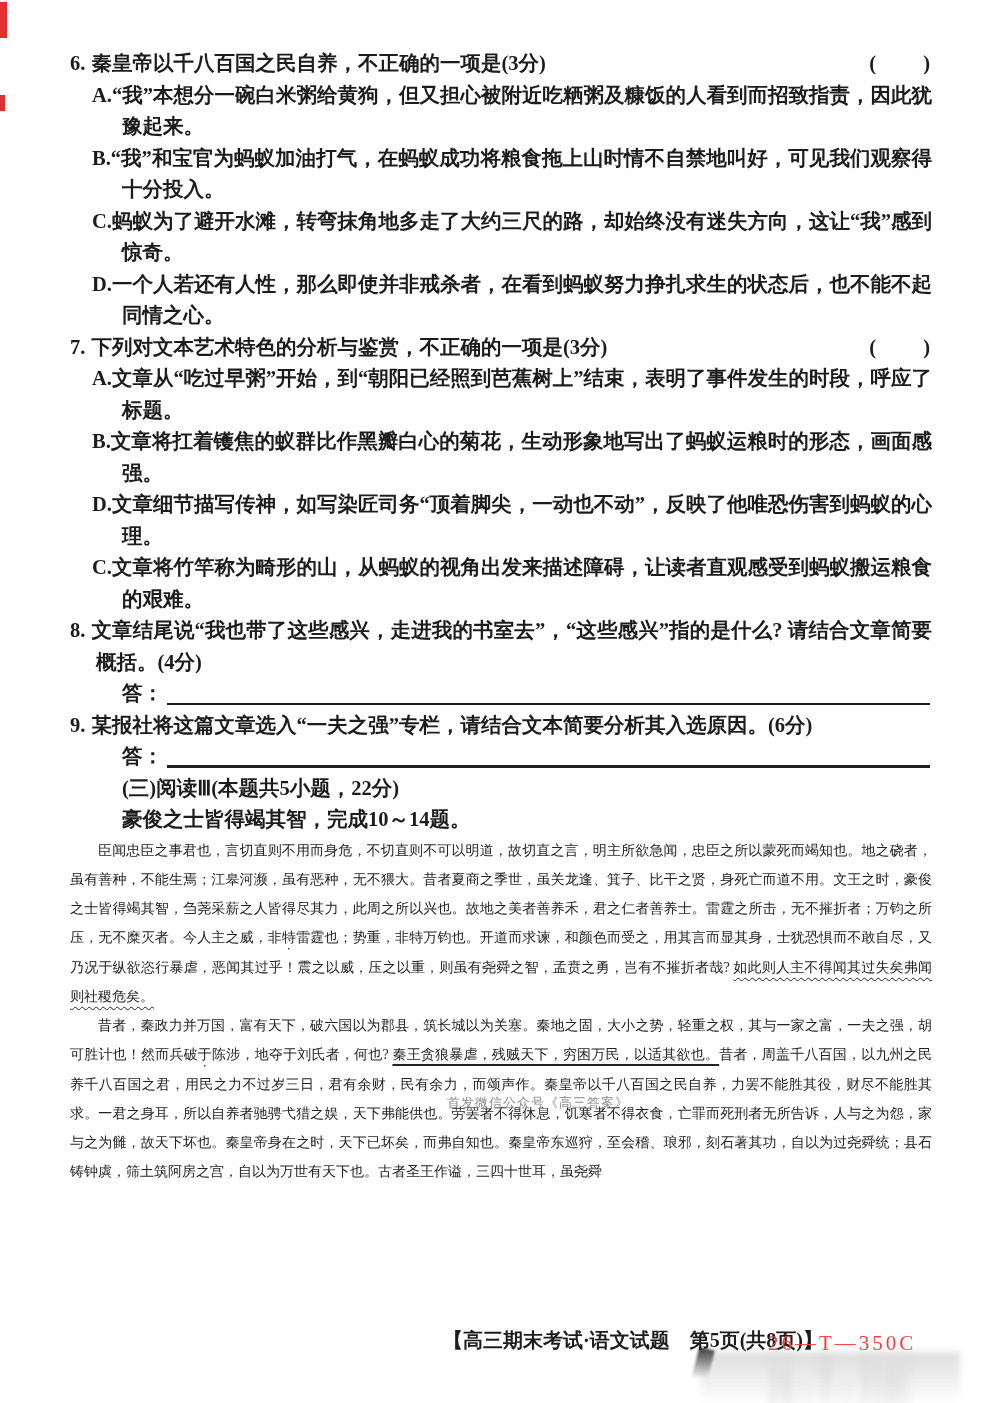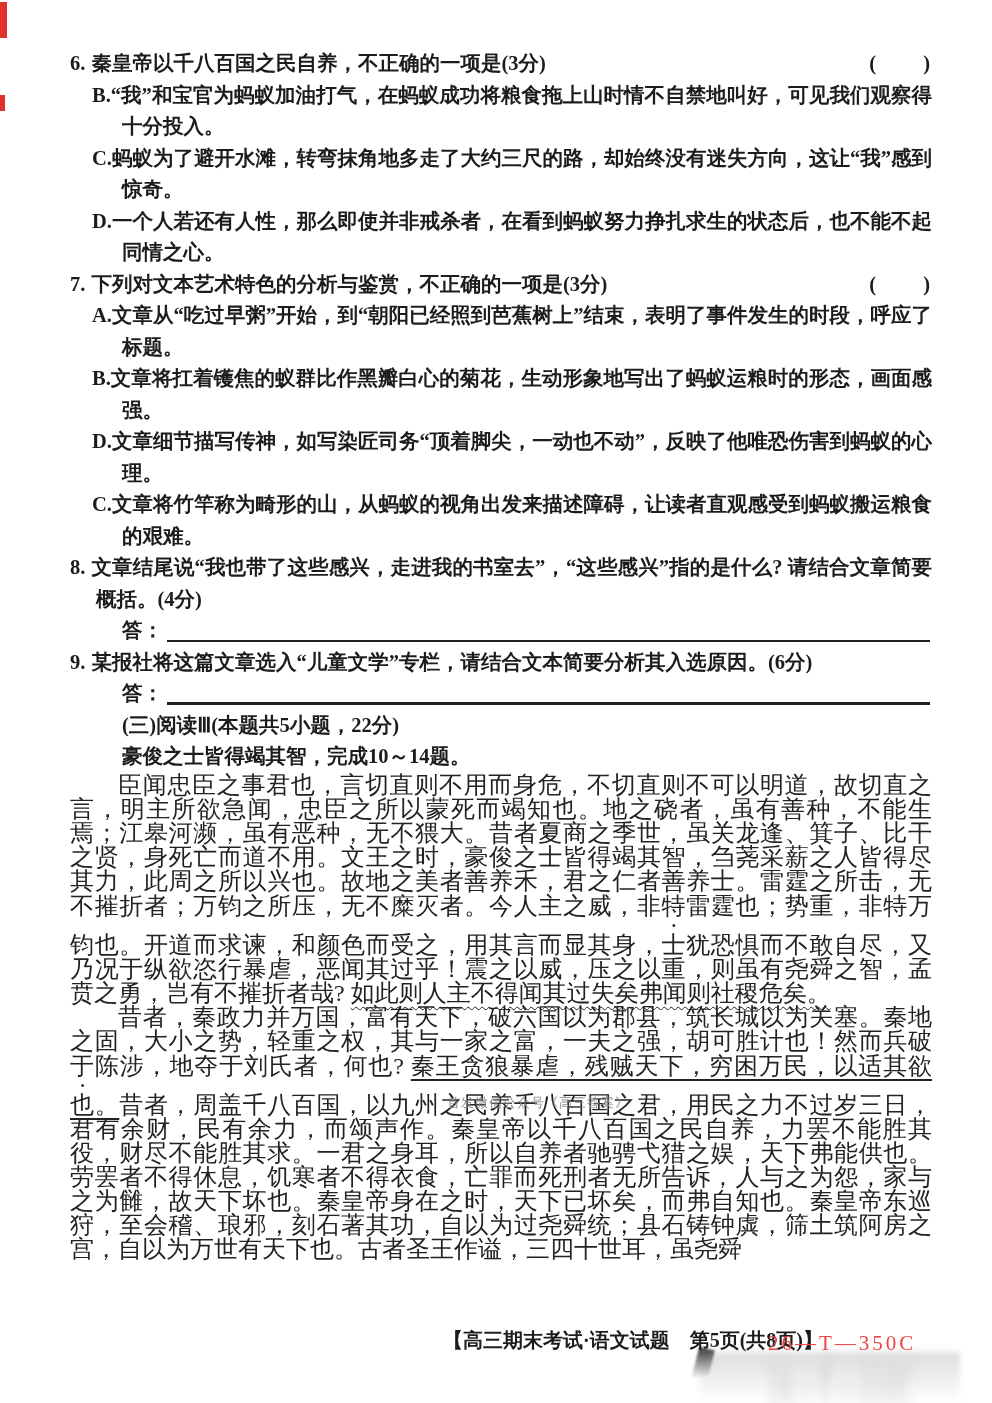--- a/index.html
+++ b/index.html
@@ -22,21 +22,21 @@
   .bracket { margin-left:8px; white-space:nowrap; letter-spacing:2px; }
   .option { padding-left:52px; text-indent:-30px; text-align:justify; text-justify:inter-ideograph; }
   .qa-stem { text-indent:-26px; padding-left:26px; text-align:justify; text-justify:inter-ideograph; }
   .answer-row { display:flex; align-items:flex-end; margin-left:52px; height:31.5px; }
   .answer-label { white-space:nowrap; }
   .blank { flex:1; border-bottom:2px solid #1f1f1f; margin:0 2px 5px 4px; height:20px; }
   .blank.thick { border-bottom-width:3px; }
 
   
   .sec-heading, .sec-intro { font-weight:600; font-size:20.5px; line-height:31.5px; margin-left:52px; }
-  .passage { font-weight:400; font-size:24px; line-height:24px;
+  .passage { font-weight:400; font-size:14px; line-height:29px;
              text-align:justify; text-justify:inter-ideograph; word-break:break-all; color:#222; }
   .passage p { margin:0; text-indent:2em; }
   .seg-dot  { -webkit-text-emphasis:filled dot #222; -webkit-text-emphasis-position:under right;
               text-emphasis:filled dot #222; text-emphasis-position:under right; }
   .seg-wavy { text-decoration-line:underline; text-decoration-style:wavy;
               text-decoration-thickness:1px; text-underline-offset:5px; }
   .seg-line { text-decoration-line:underline; text-decoration-style:solid;
               text-decoration-thickness:1.5px; text-underline-offset:5px; }
 
   .watermark { position:absolute; left:447px; top:1082px; font-size:13px; color:#8a8a8a;
@@ -64,20 +64,21 @@
 <div class="scan-red red-b"></div>
 
 <div class="page">
 
   <div class="qblock">
     <div class="stem">
       <span class="qnum">6.</span>
       <span class="qtext">秦皇帝以千八百国之民自养，不正确的一项是(3分)</span>
       <span class="bracket">(　　)</span>
     </div>
+    <div class="option"><span>A.</span><span>“我”本想分一碗白米粥给黄狗，但又担心被附近吃粞粥及糠饭的人看到而招致指责，因此犹豫起来。</span></div>
     <div class="option"><span>B.</span><span>“我”和宝官为蚂蚁加油打气，在蚂蚁成功将粮食拖上山时情不自禁地叫好，可见我们观察得十分投入。</span></div>
     <div class="option"><span>C.</span><span>蚂蚁为了避开水滩，转弯抹角地多走了大约三尺的路，却始终没有迷失方向，这让“我”感到惊奇。</span></div>
     <div class="option"><span>D.</span><span>一个人若还有人性，那么即使并非戒杀者，在看到蚂蚁努力挣扎求生的状态后，也不能不起同情之心。</span></div>
   </div>
 
   <div class="qblock">
     <div class="stem">
       <span class="qnum">7.</span>
       <span class="qtext">下列对文本艺术特色的分析与鉴赏，不正确的一项是(3分)</span>
       <span class="bracket">(　　)</span>
@@ -90,21 +91,21 @@
 
   <div class="qblock">
     <div class="qa-stem"><span class="qnum">8.</span><span>文章结尾说“我也带了这些感兴，走进我的书室去”，“这些感兴”指的是什么? 请结合文章简要概括。(4分)</span></div>
     <div class="answer-row">
       <span class="answer-label">答：</span>
       <span class="blank"></span>
     </div>
   </div>
 
   <div class="qblock">
-    <div class="qa-stem"><span class="qnum">9.</span><span>某报社将这篇文章选入“儿童文学”专栏，请结合文本简要分析其入选原因。(6分)</span></div>
+    <div class="qa-stem"><span class="qnum">9.</span><span>某报社将这篇文章选入“一夫之强”专栏，请结合文本简要分析其入选原因。(6分)</span></div>
     <div class="answer-row">
       <span class="answer-label">答：</span>
       <span class="blank thick"></span>
     </div>
   </div>
 
   <div class="sec-heading">(三)阅读Ⅲ(本题共5小题，22分)</div>
   <div class="sec-intro">豪俊之士皆得竭其智，完成10～14题。</div>
 
   <div class="passage">

